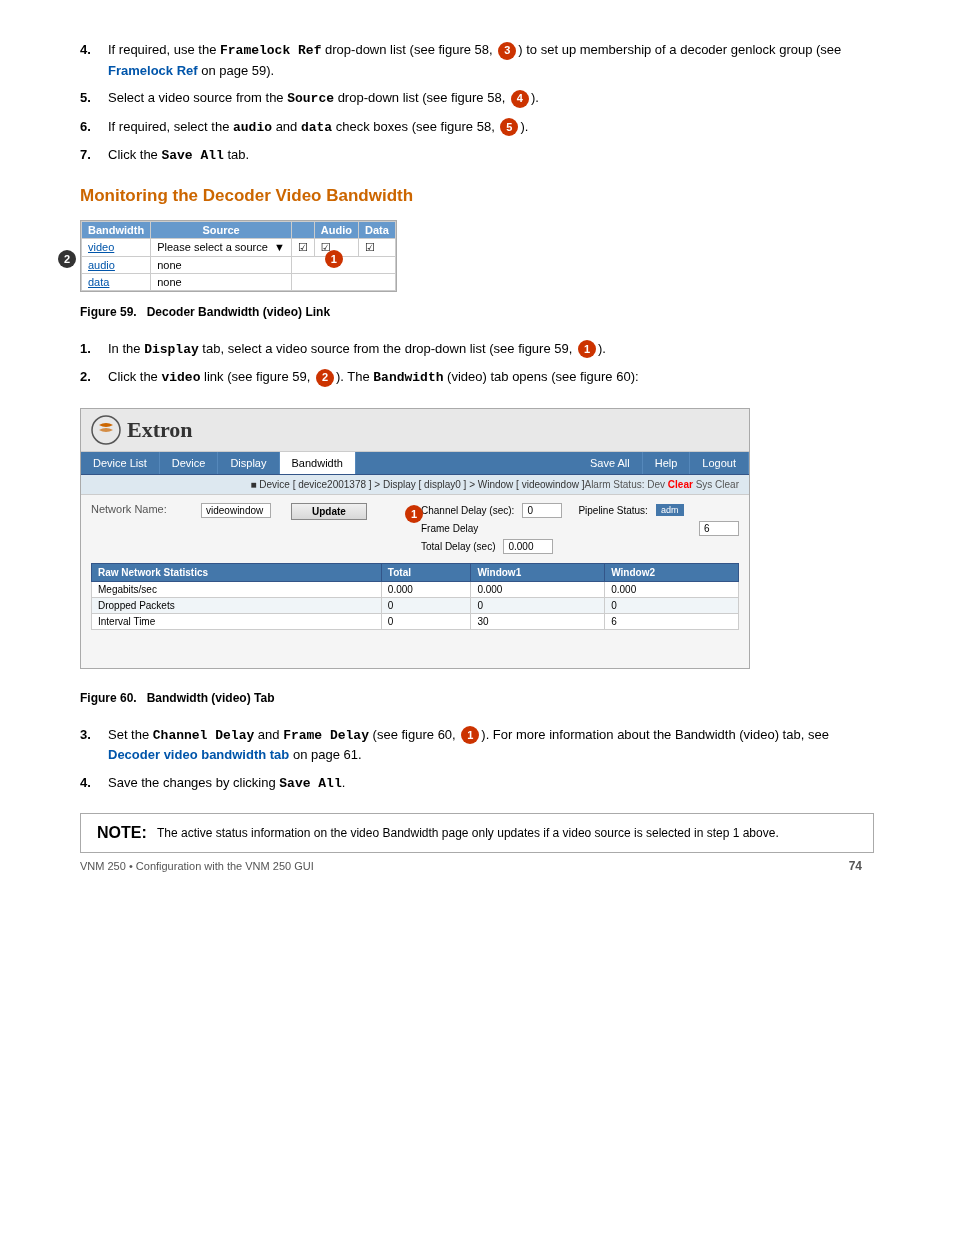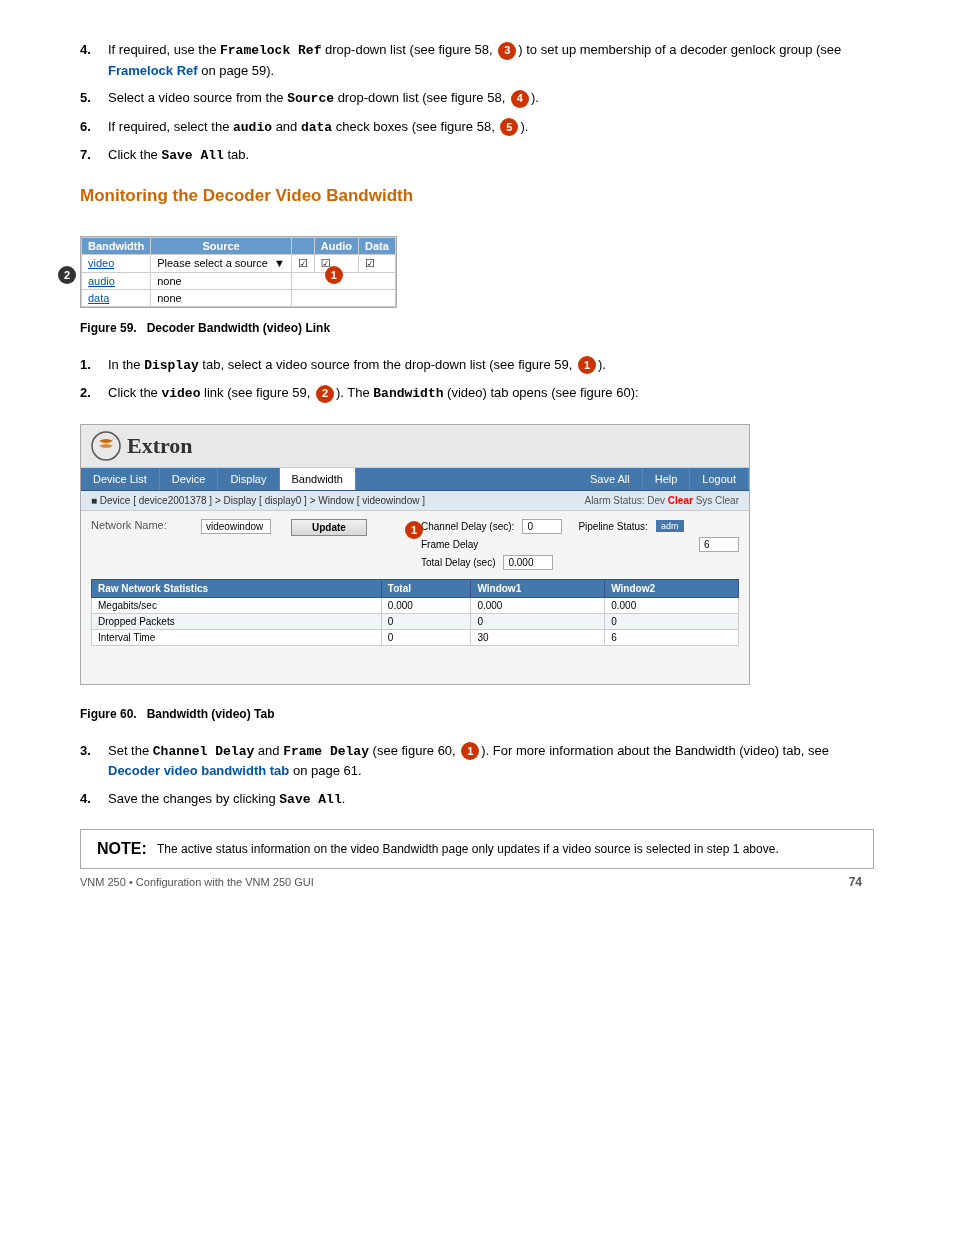--- a/index.html
+++ b/index.html
@@ -43,21 +43,21 @@
       color: #0055aa;
       text-decoration: none;
       font-weight: bold;
     }
 
     
     .section-heading {
       color: #cc6600;
       font-size: 17px;
       font-weight: bold;
-      margin-bottom: 30px;
+      margin-bottom: 14px;
       margin-top: 10px;
     }
 
     
     .figure-container {
       margin: 14px 0 10px 0;
       display: flex;
       flex-direction: column;
       align-items: flex-start;
     }
@@ -165,21 +165,21 @@
       margin-left: auto;
       display: flex;
     }
     .scr-breadcrumb {
       background: #dde8f0;
       padding: 4px 10px;
       font-size: 10px;
       color: #333;
       border-bottom: 1px solid #ccc;
       display: flex;
-      justify-content: space-between;
+      justify-content: flex-end;
       align-items: center;
     }
     .alarm-status {
       font-size: 10px;
       color: #555;
     }
     .alarm-clear { color: red; font-weight: bold; }
     .scr-body {
       padding: 8px 10px;
     }

